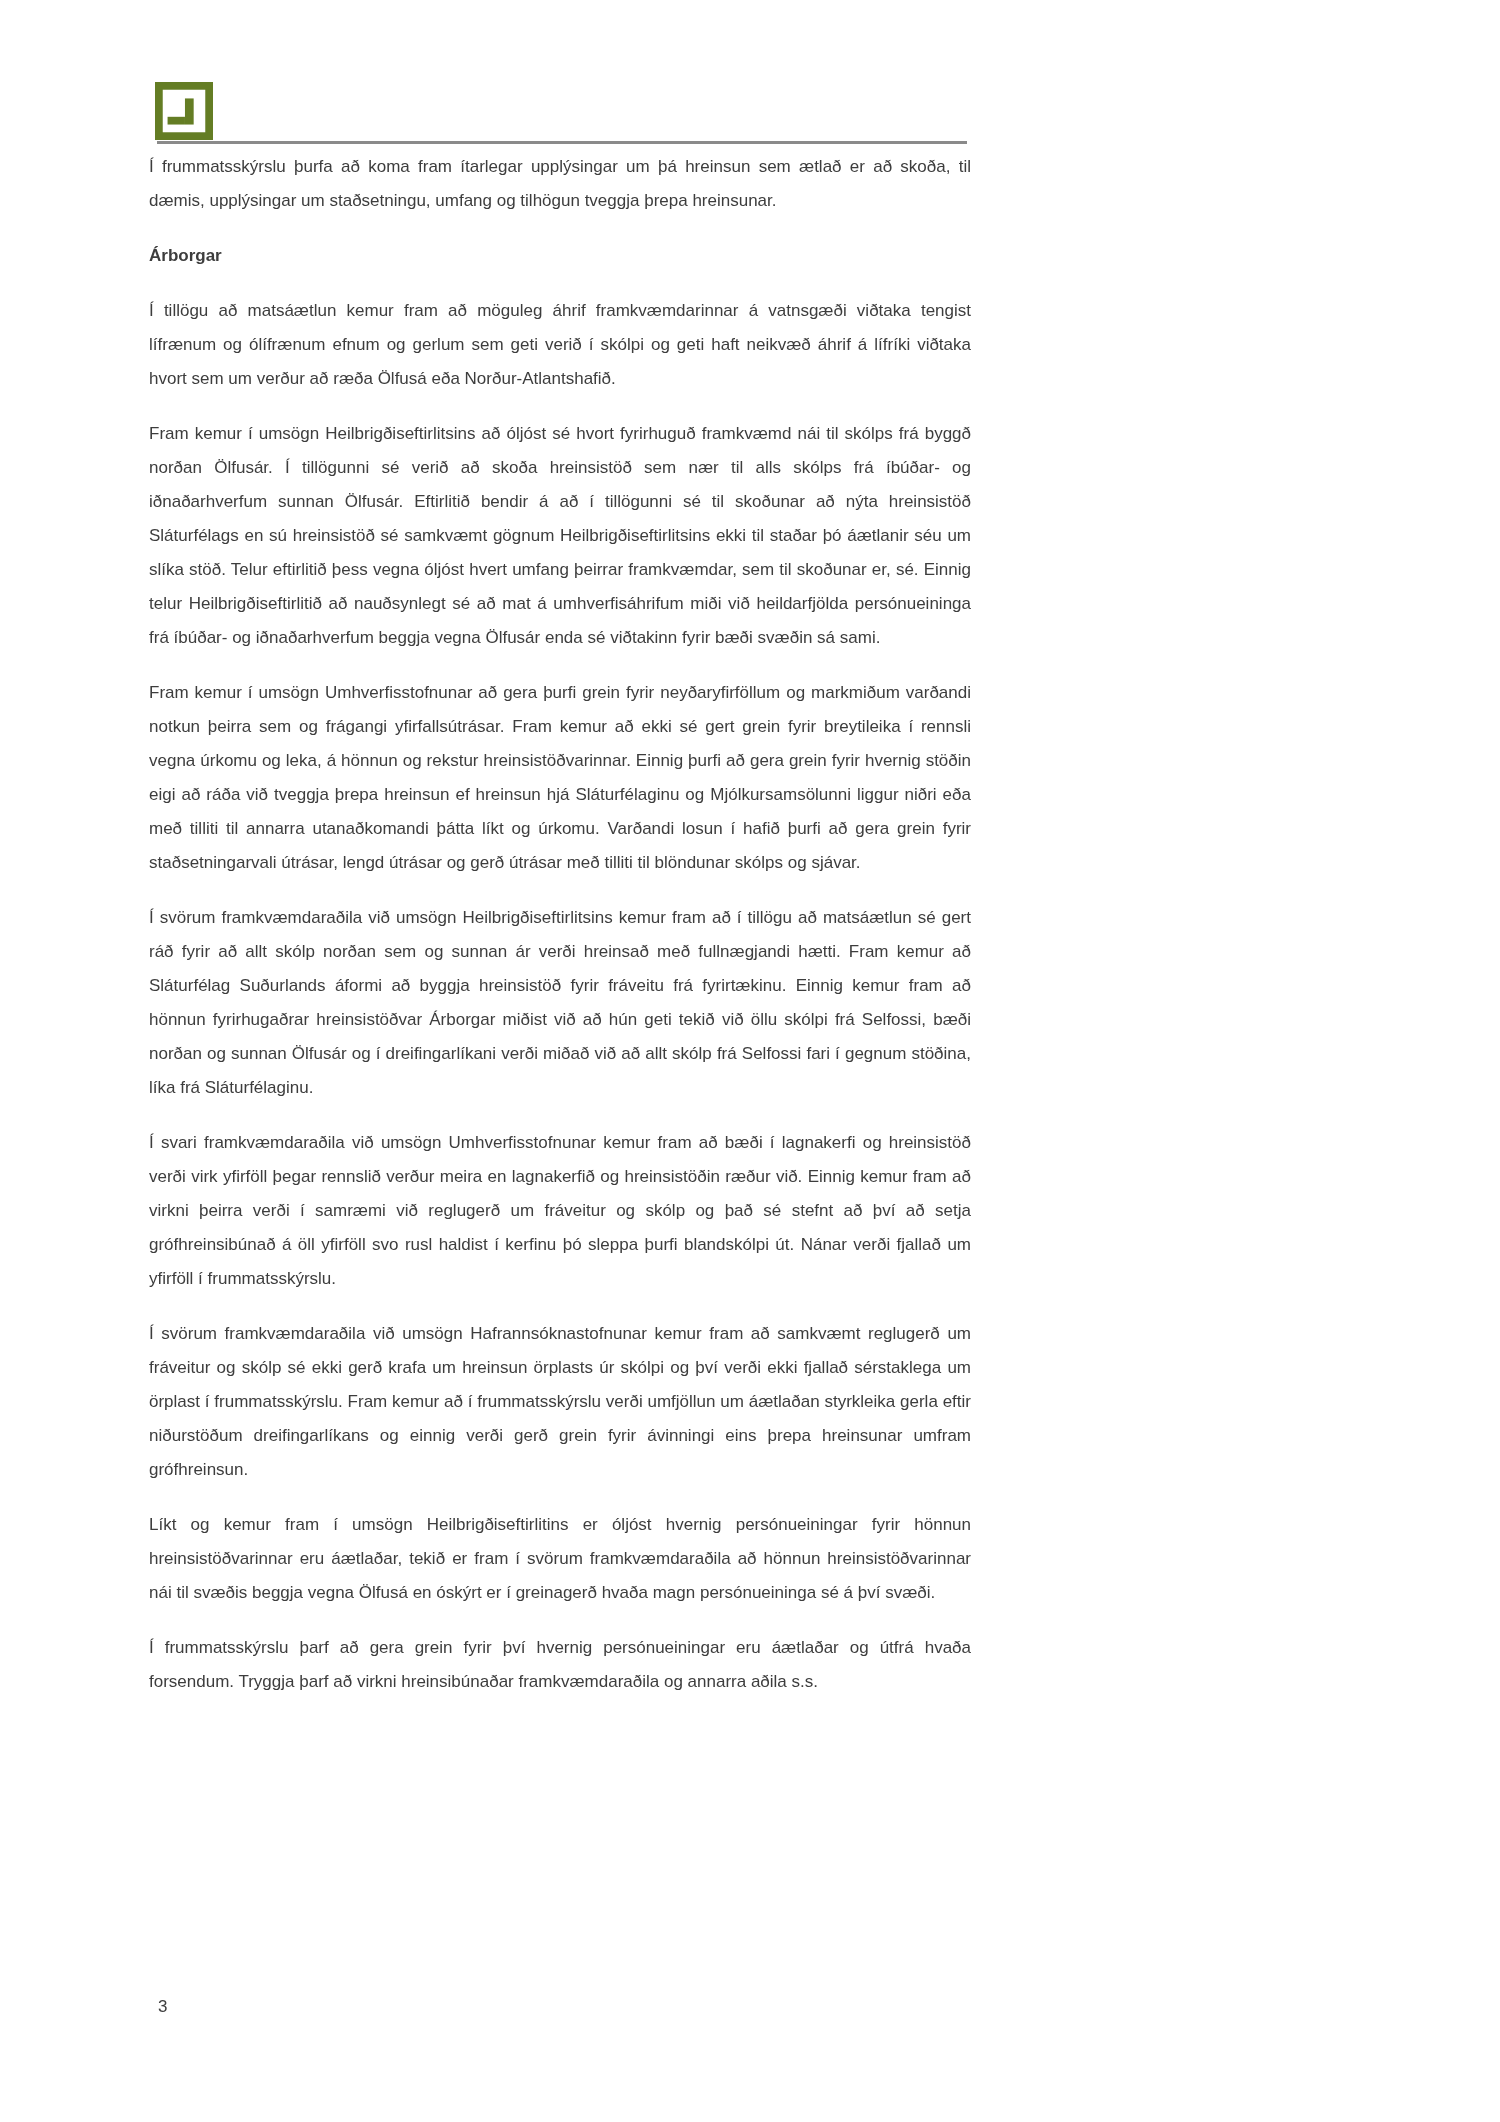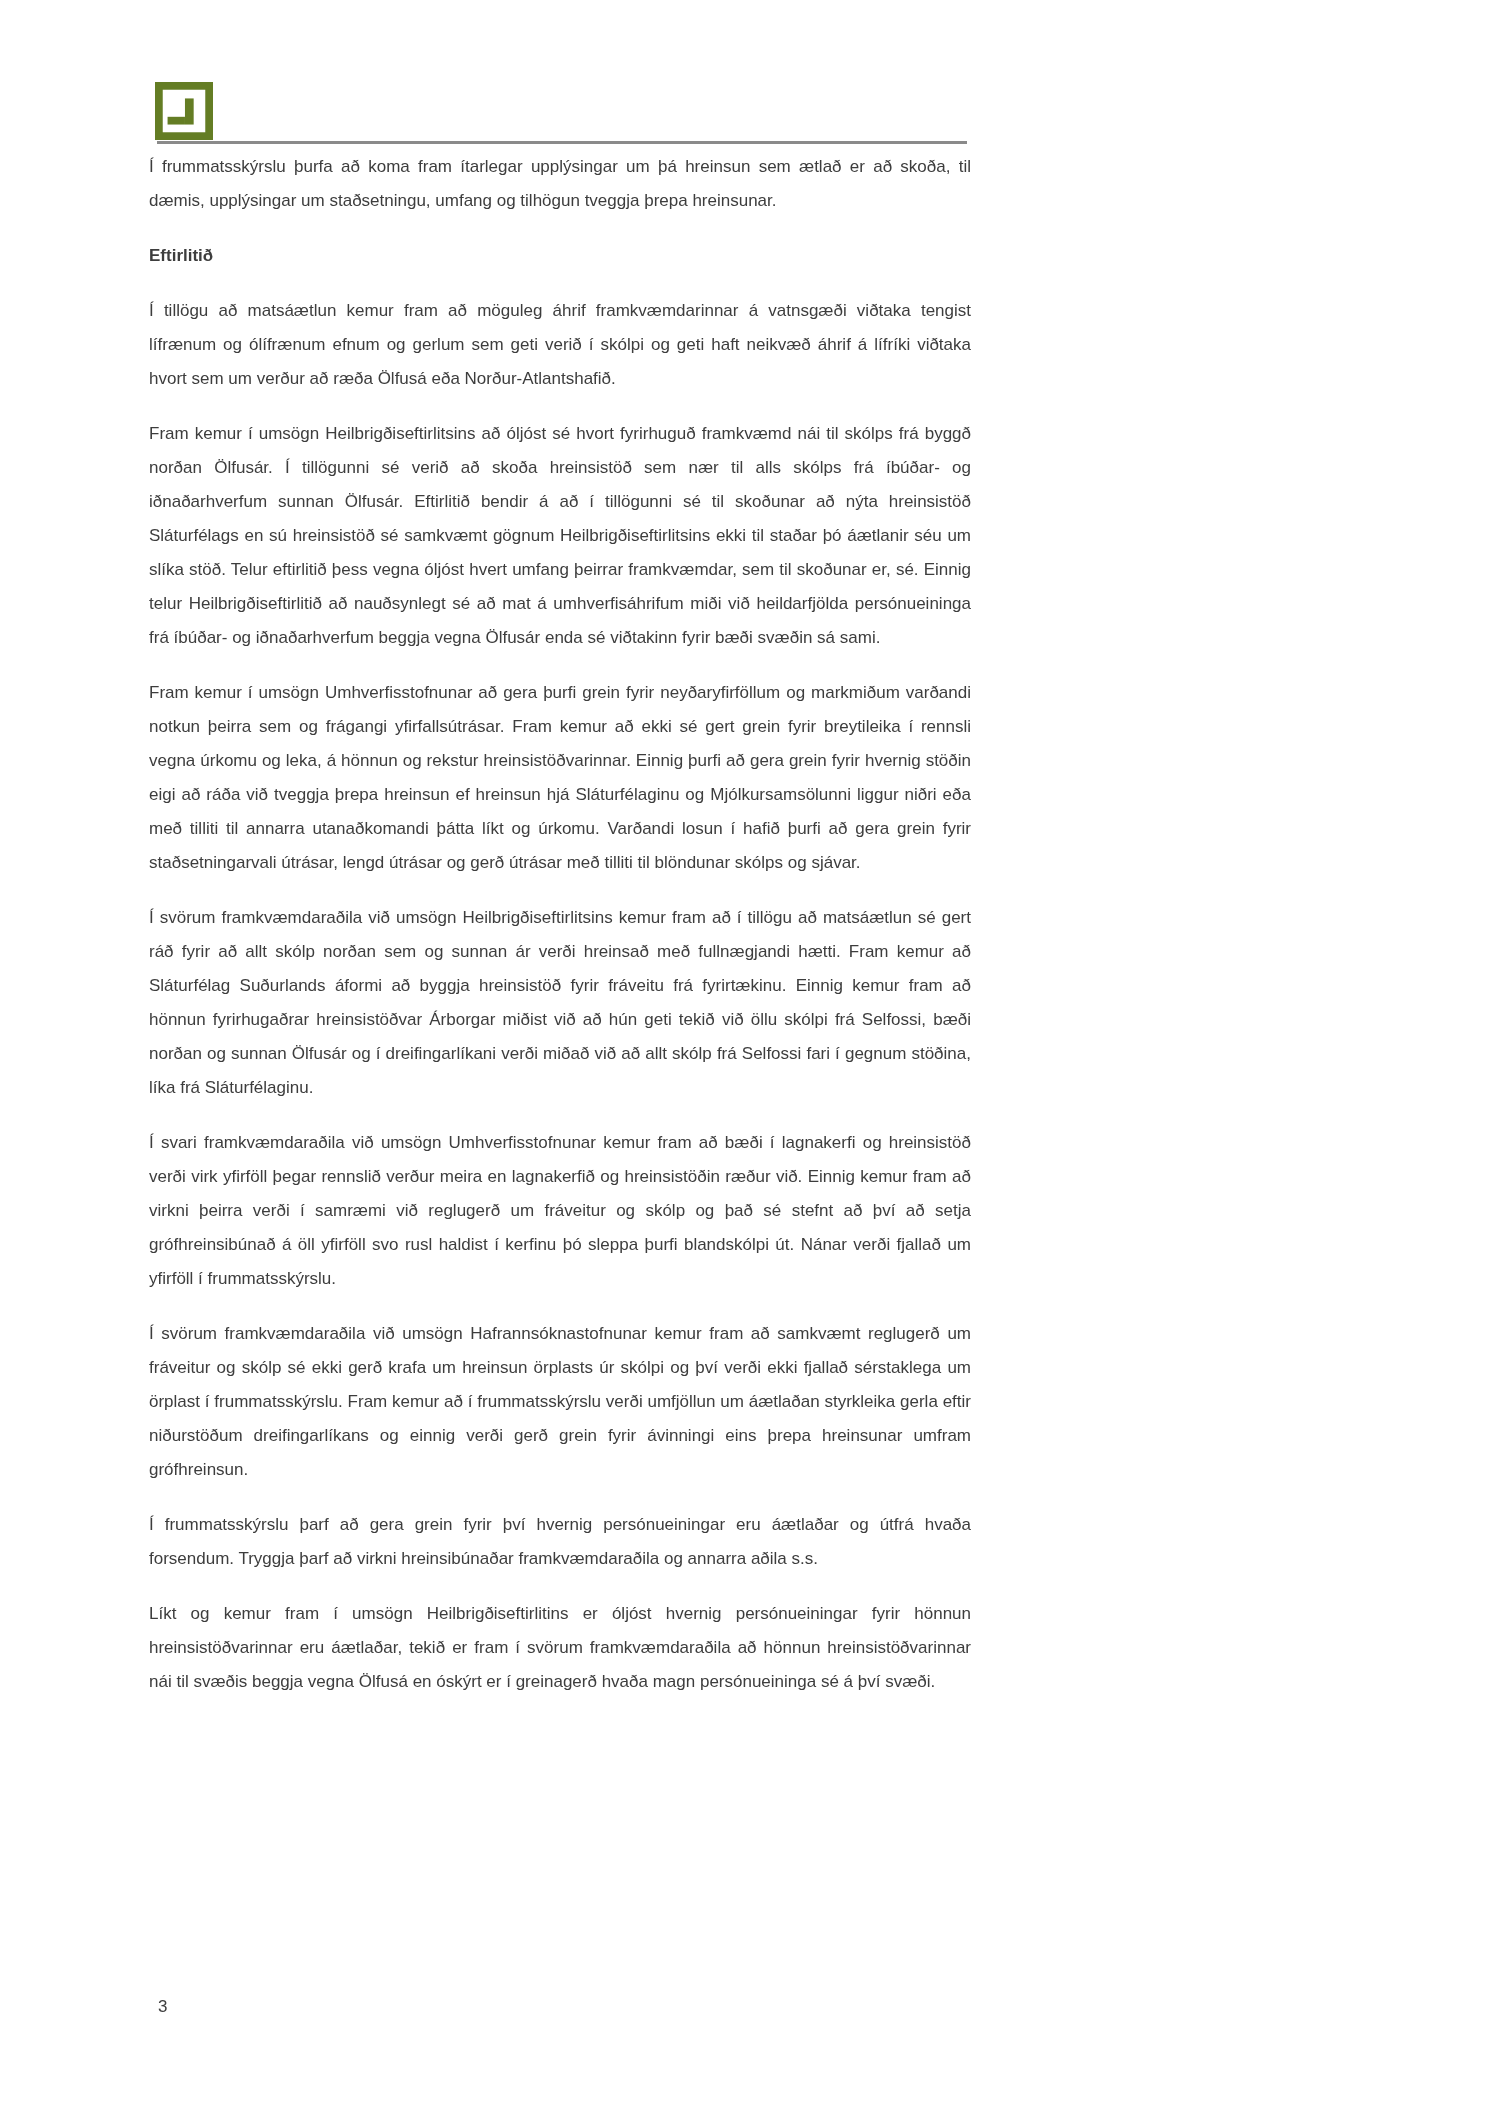--- a/index.html
+++ b/index.html
@@ -78,26 +78,26 @@
       <rect x="4" y="4" width="52" height="52" fill="none" stroke="currentColor" stroke-width="8"></rect>
       <rect x="31" y="17" width="9" height="27" fill="currentColor"></rect>
       <rect x="13" y="36" width="18" height="8" fill="currentColor"></rect>
     </svg>
   </div>
 
   <div class="header-rule"></div>
 
   <div class="content">
     <p>Í frummatsskýrslu þurfa að koma fram ítarlegar upplýsingar um þá hreinsun sem ætlað er að skoða, til dæmis, upplýsingar um staðsetningu, umfang og tilhögun tveggja þrepa hreinsunar.</p>
-    <h2>Eftirlitið</h2>
+    <h2>Árborgar</h2>
     <p>Í tillögu að matsáætlun kemur fram að möguleg áhrif framkvæmdarinnar á vatnsgæði viðtaka tengist lífrænum og ólífrænum efnum og gerlum sem geti verið í skólpi og geti haft neikvæð áhrif á lífríki viðtaka hvort sem um verður að ræða Ölfusá eða Norður-Atlantshafið.</p>
     <p>Fram kemur í umsögn Heilbrigðiseftirlitsins að óljóst sé hvort fyrirhuguð framkvæmd nái til skólps frá byggð norðan Ölfusár. Í tillögunni sé verið að skoða hreinsistöð sem nær til alls skólps frá íbúðar- og iðnaðarhverfum sunnan Ölfusár. Eftirlitið bendir á að í tillögunni sé til skoðunar að nýta hreinsistöð Sláturfélags en sú hreinsistöð sé samkvæmt gögnum Heilbrigðiseftirlitsins ekki til staðar þó áætlanir séu um slíka stöð. Telur eftirlitið þess vegna óljóst hvert umfang þeirrar framkvæmdar, sem til skoðunar er, sé. Einnig telur Heilbrigðiseftirlitið að nauðsynlegt sé að mat á umhverfisáhrifum miði við heildarfjölda persónueininga frá íbúðar- og iðnaðarhverfum beggja vegna Ölfusár enda sé viðtakinn fyrir bæði svæðin sá sami.</p>
     <p>Fram kemur í umsögn Umhverfisstofnunar að gera þurfi grein fyrir neyðaryfirföllum og markmiðum varðandi notkun þeirra sem og frágangi yfirfallsútrásar. Fram kemur að ekki sé gert grein fyrir breytileika í rennsli vegna úrkomu og leka, á hönnun og rekstur hreinsistöðvarinnar. Einnig þurfi að gera grein fyrir hvernig stöðin eigi að ráða við tveggja þrepa hreinsun ef hreinsun hjá Sláturfélaginu og Mjólkursamsölunni liggur niðri eða með tilliti til annarra utanaðkomandi þátta líkt og úrkomu. Varðandi losun í hafið þurfi að gera grein fyrir staðsetningarvali útrásar, lengd útrásar og gerð útrásar með tilliti til blöndunar skólps og sjávar.</p>
     <p>Í svörum framkvæmdaraðila við umsögn Heilbrigðiseftirlitsins kemur fram að í tillögu að matsáætlun sé gert ráð fyrir að allt skólp norðan sem og sunnan ár verði hreinsað með fullnægjandi hætti. Fram kemur að Sláturfélag Suðurlands áformi að byggja hreinsistöð fyrir fráveitu frá fyrirtækinu. Einnig kemur fram að hönnun fyrirhugaðrar hreinsistöðvar Árborgar miðist við að hún geti tekið við öllu skólpi frá Selfossi, bæði norðan og sunnan Ölfusár og í dreifingarlíkani verði miðað við að allt skólp frá Selfossi fari í gegnum stöðina, líka frá Sláturfélaginu.</p>
     <p>Í svari framkvæmdaraðila við umsögn Umhverfisstofnunar kemur fram að bæði í lagnakerfi og hreinsistöð verði virk yfirföll þegar rennslið verður meira en lagnakerfið og hreinsistöðin ræður við. Einnig kemur fram að virkni þeirra verði í samræmi við reglugerð um fráveitur og skólp og það sé stefnt að því að setja grófhreinsibúnað á öll yfirföll svo rusl haldist í kerfinu þó sleppa þurfi blandskólpi út. Nánar verði fjallað um yfirföll í frummatsskýrslu.</p>
     <p>Í svörum framkvæmdaraðila við umsögn Hafrannsóknastofnunar kemur fram að samkvæmt reglugerð um fráveitur og skólp sé ekki gerð krafa um hreinsun örplasts úr skólpi og því verði ekki fjallað sérstaklega um örplast í frummatsskýrslu. Fram kemur að í frummatsskýrslu verði umfjöllun um áætlaðan styrkleika gerla eftir niðurstöðum dreifingarlíkans og einnig verði gerð grein fyrir ávinningi eins þrepa hreinsunar umfram grófhreinsun.</p>
+    <p>Líkt og kemur fram í umsögn Heilbrigðiseftirlitins er óljóst hvernig persónueiningar fyrir hönnun hreinsistöðvarinnar eru áætlaðar, tekið er fram í svörum framkvæmdaraðila að hönnun hreinsistöðvarinnar nái til svæðis beggja vegna Ölfusá en óskýrt er í greinagerð hvaða magn persónueininga sé á því svæði.</p>
     <p>Í frummatsskýrslu þarf að gera grein fyrir því hvernig persónueiningar eru áætlaðar og útfrá hvaða forsendum. Tryggja þarf að virkni hreinsibúnaðar framkvæmdaraðila og annarra aðila s.s.</p>
-    <p>Líkt og kemur fram í umsögn Heilbrigðiseftirlitins er óljóst hvernig persónueiningar fyrir hönnun hreinsistöðvarinnar eru áætlaðar, tekið er fram í svörum framkvæmdaraðila að hönnun hreinsistöðvarinnar nái til svæðis beggja vegna Ölfusá en óskýrt er í greinagerð hvaða magn persónueininga sé á því svæði.</p>
   </div>
 
   <div class="page-number">3</div>
 
 </div>
 
 </body></html>

